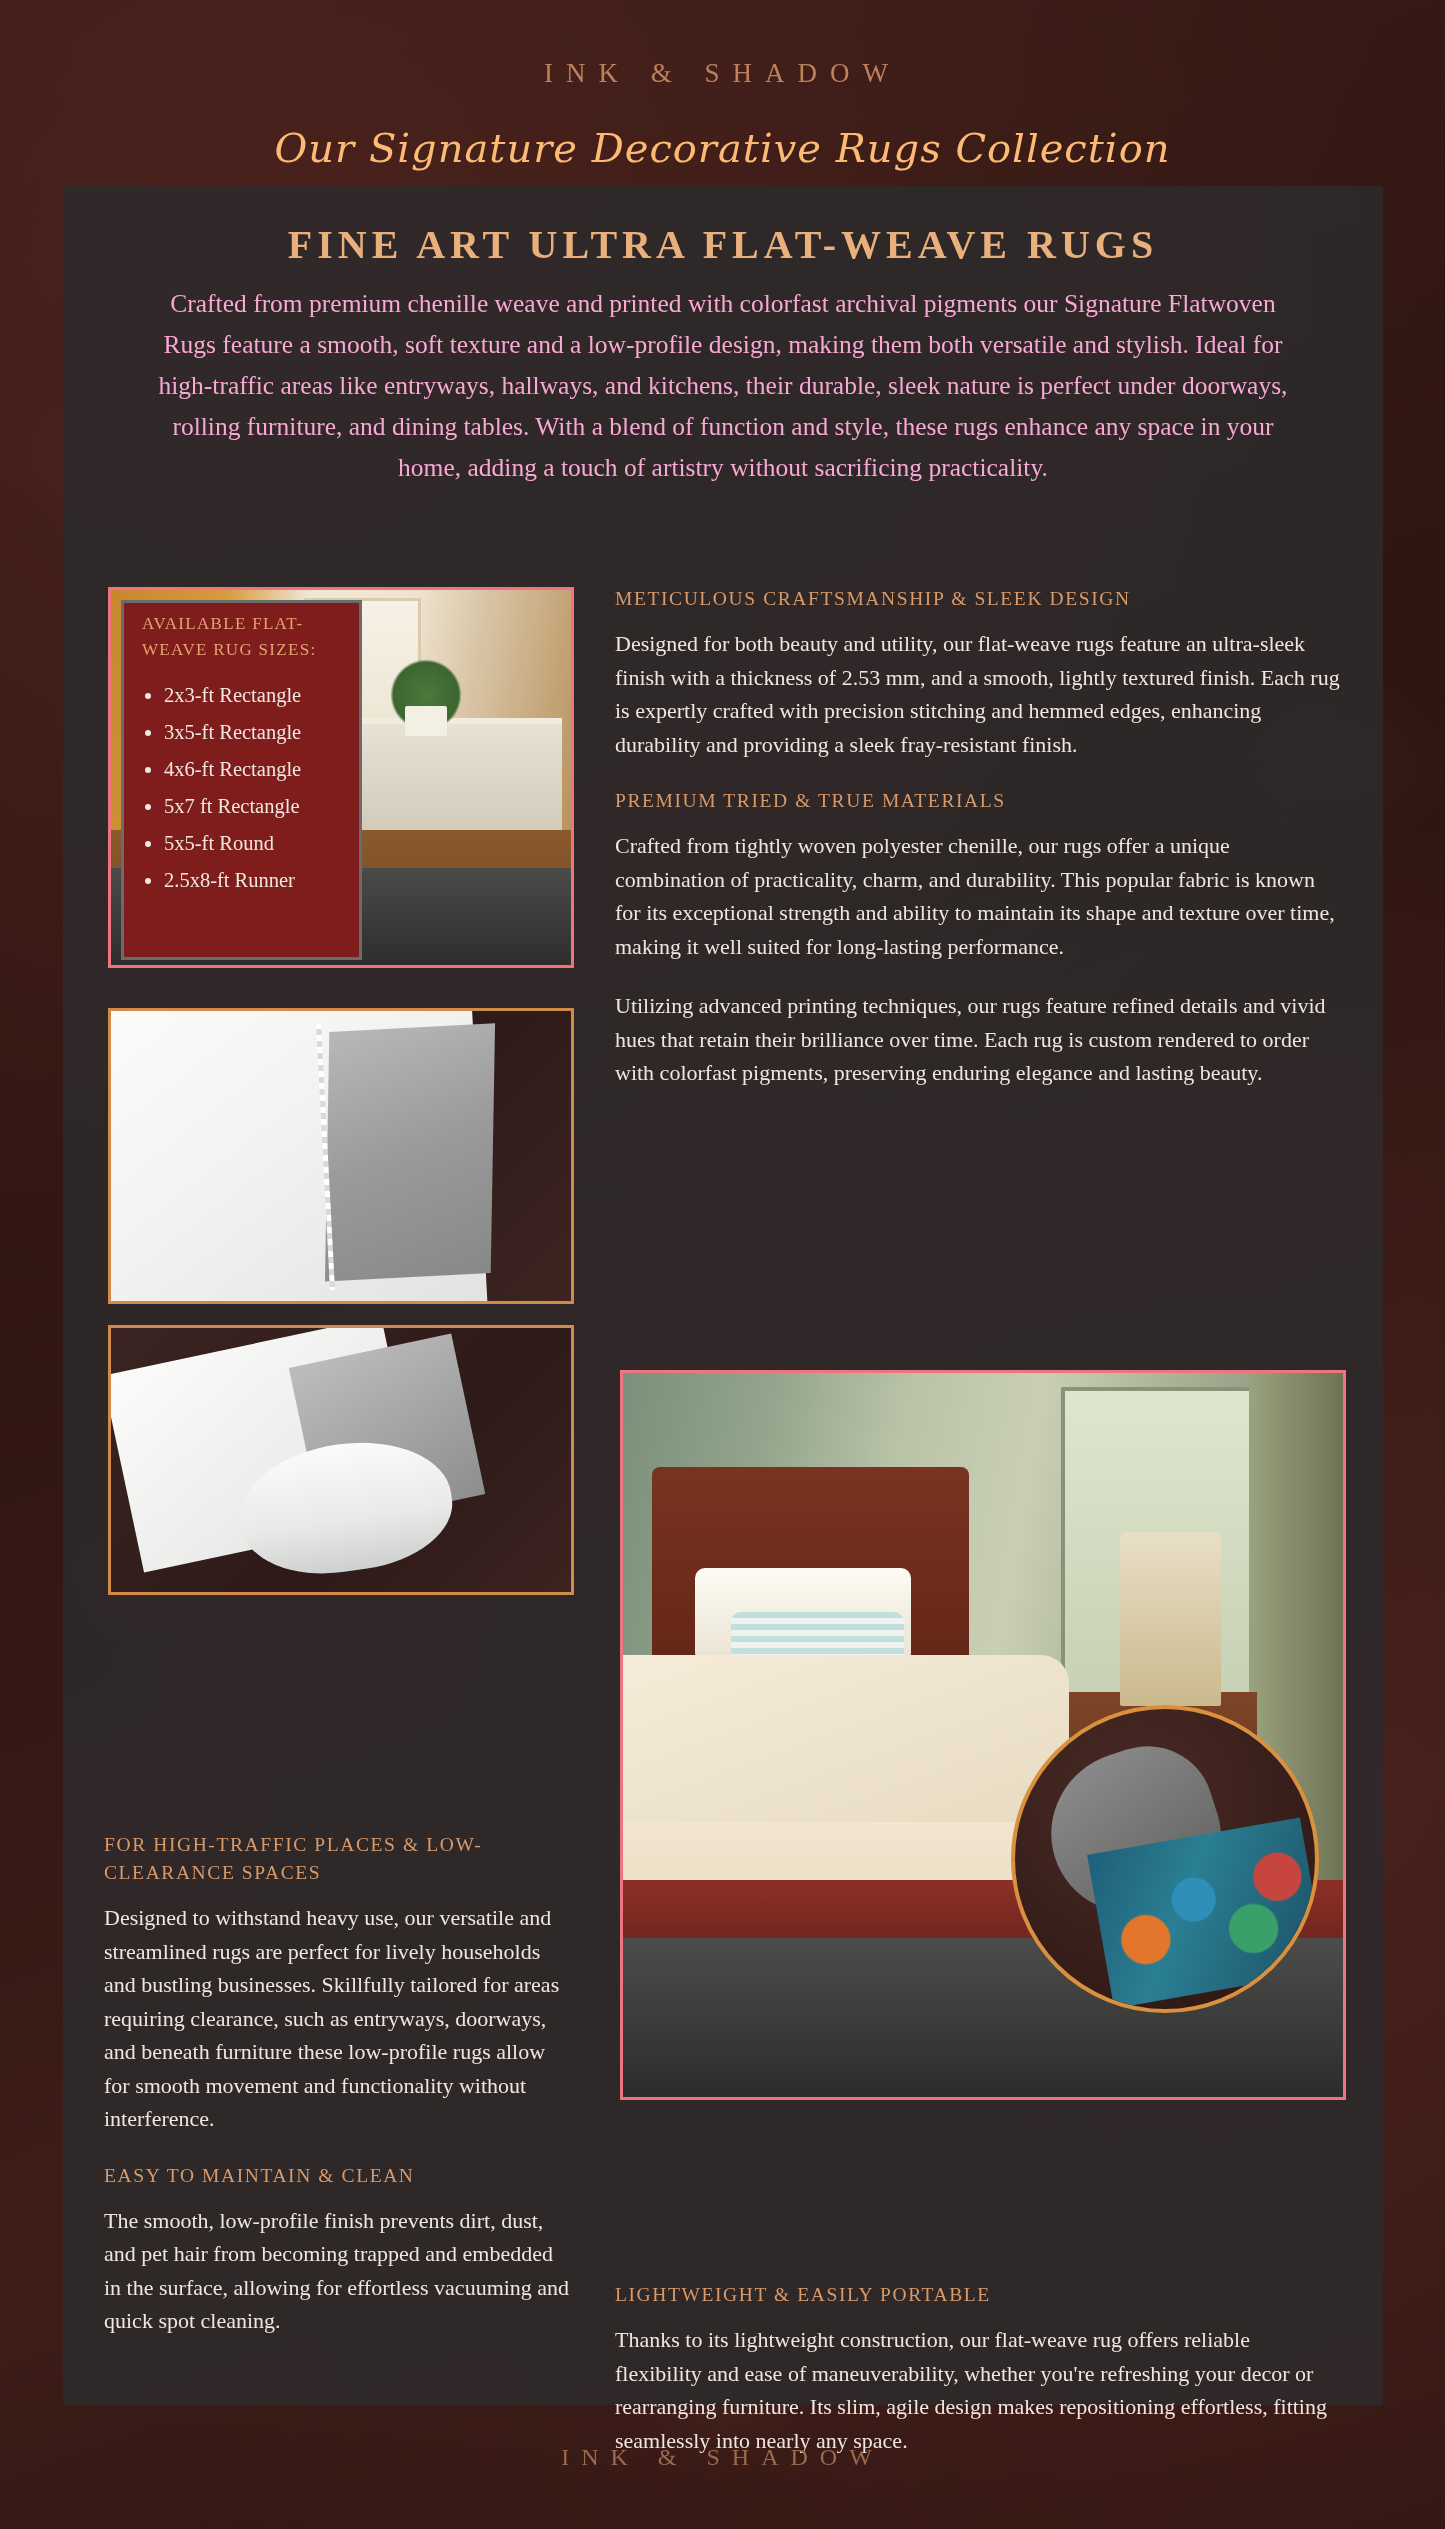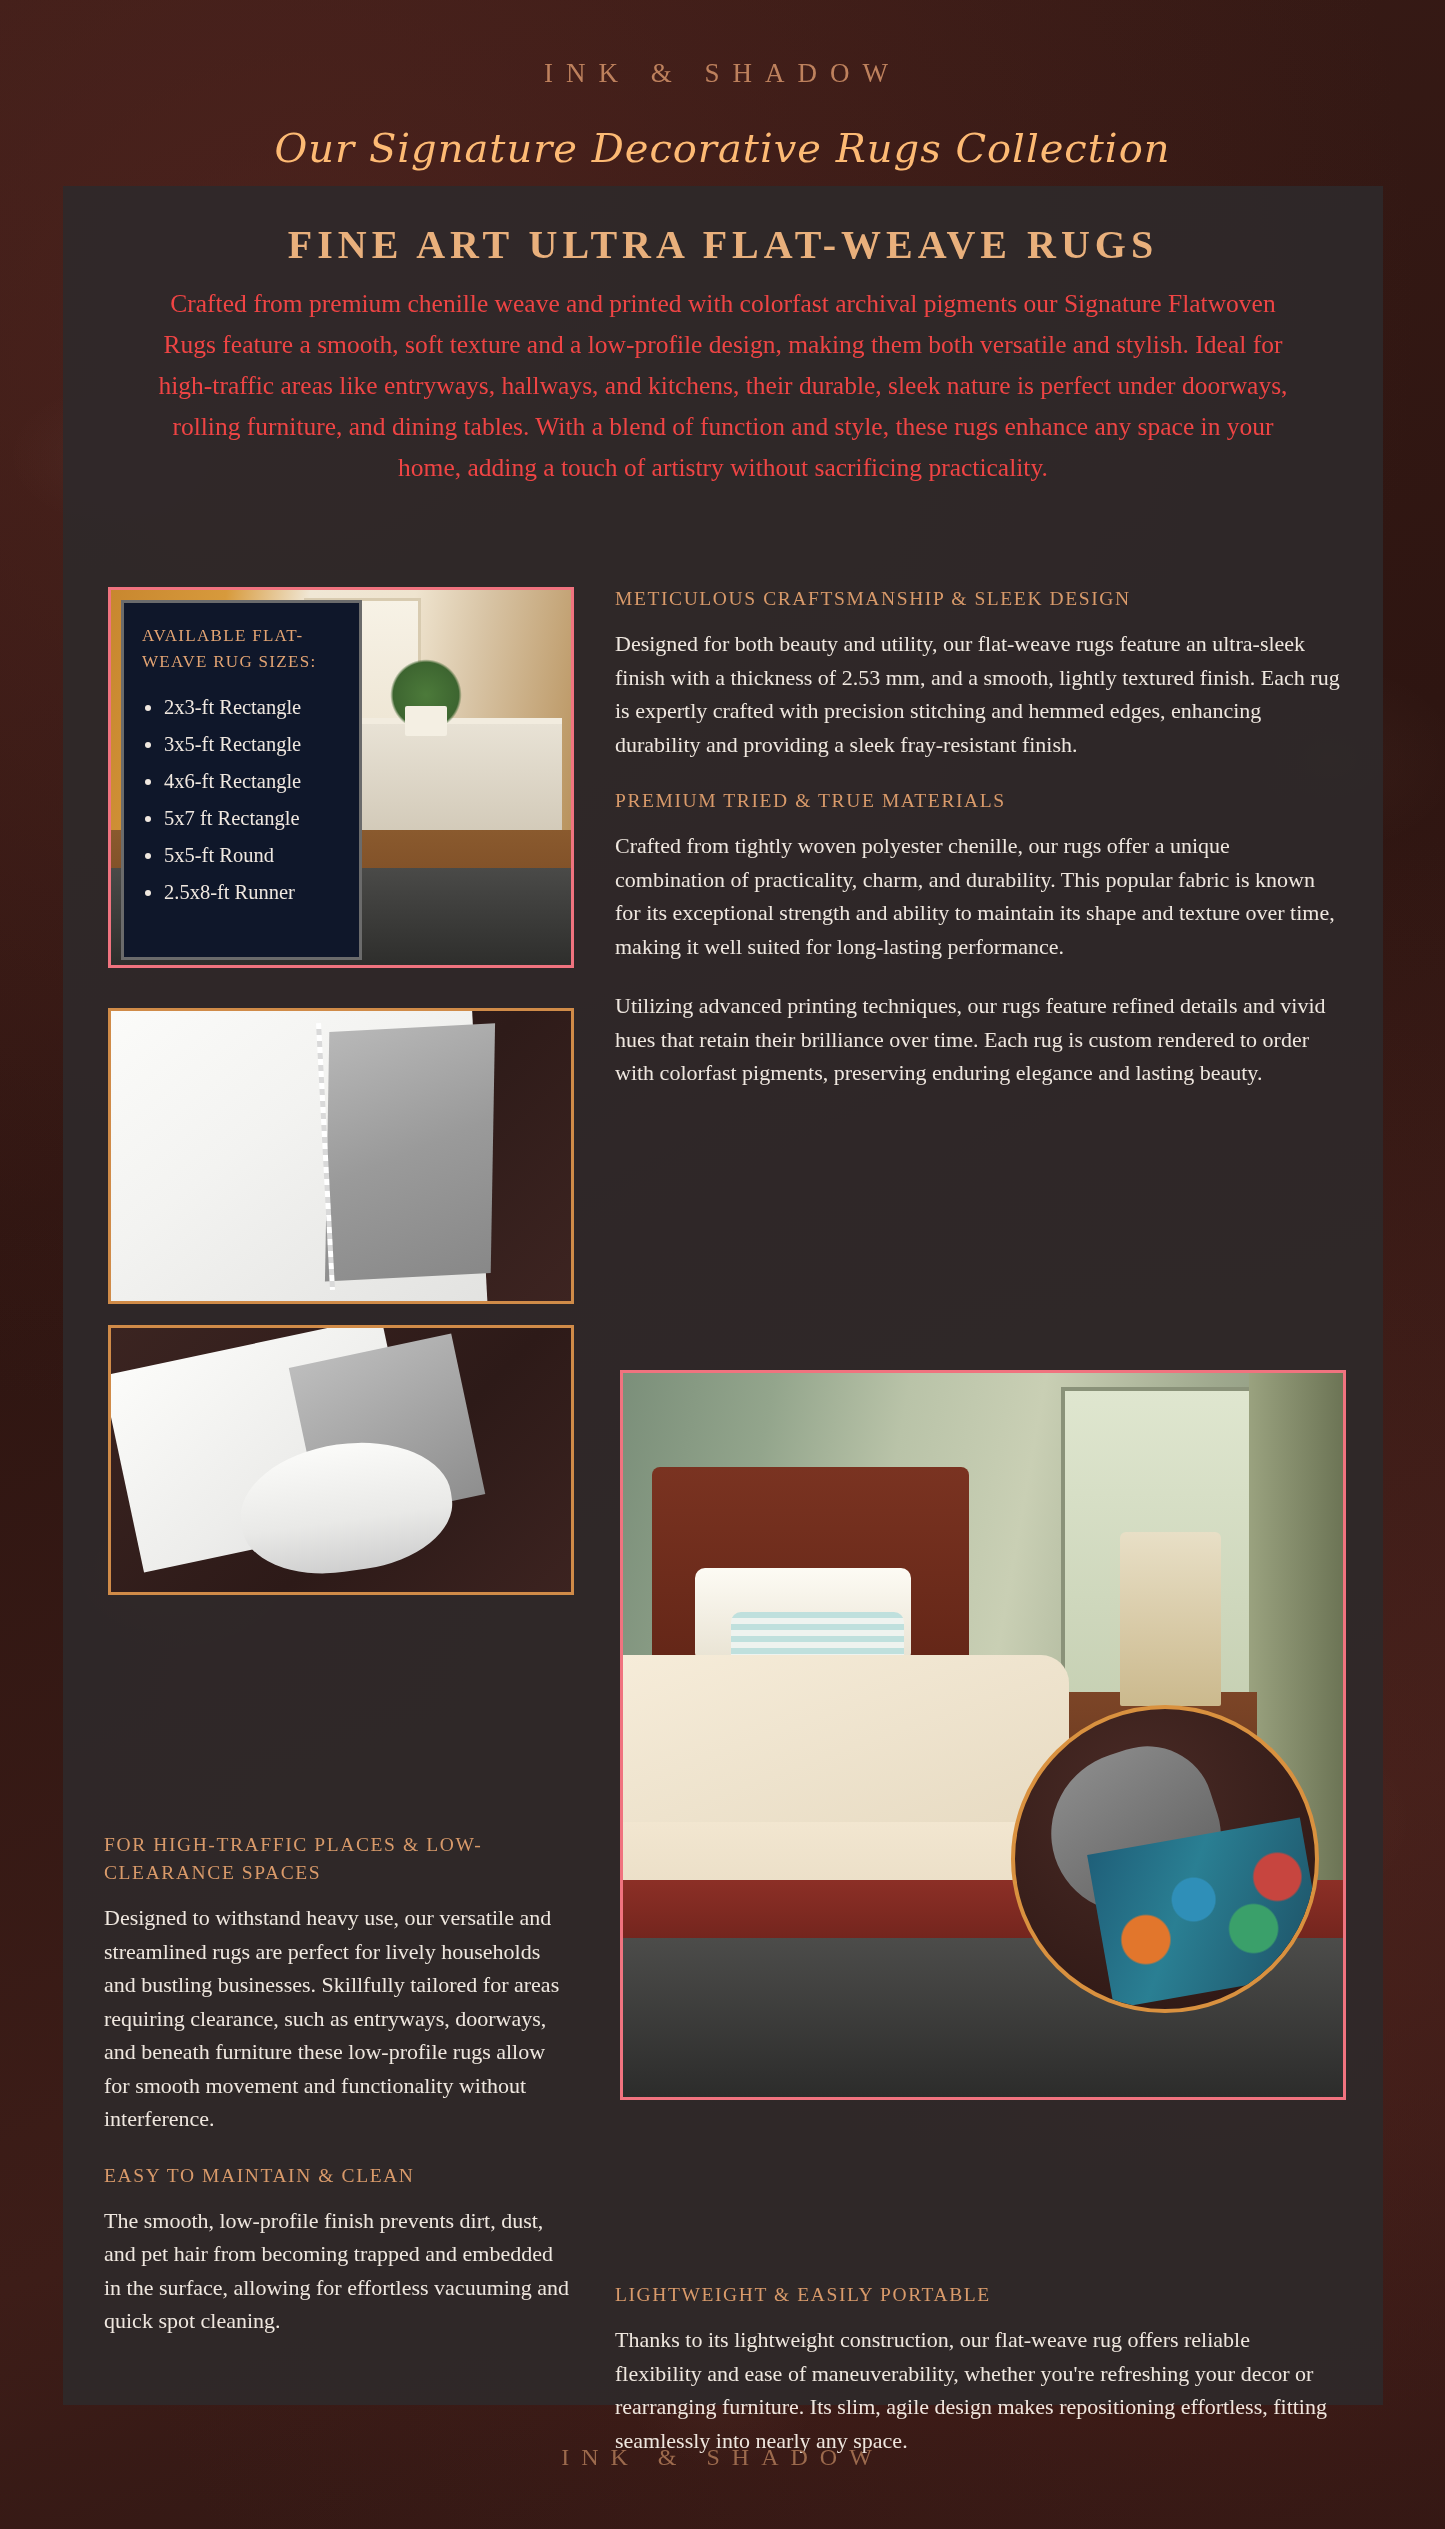--- a/index.html
+++ b/index.html
@@ -90,21 +90,21 @@
   }
 
   .intro {
     position: absolute;
     top: 97px;
     left: 92px;
     width: 1136px;
     text-align: center;
     font-size: 25.5px;
     line-height: 41px;
-    color: #ef4444;
+    color: #f9a8d4;
   }
 
   
   .left-col {
     position: absolute;
     left: 41px;
     top: 399px;
     width: 465px;
   }
   .right-col {
@@ -188,24 +188,24 @@
   .entry-photo .rug {
     position: absolute; left: 0; bottom: 0; width: 100%; height: 26%;
     background: linear-gradient(#4a4a48, #2e2e2c);
   }
   .sizes-box {
     position: absolute;
     left: 10px;
     top: 10px;
     width: 241px;
     height: 360px;
-    background: #0f172a;
+    background: #7f1d1d;
     border: 3px solid #6b6b6b;
     box-sizing: border-box;
-    padding: 20px 14px 0 18px;
+    padding: 8px 14px 0 18px;
     z-index: 2;
   }
   .sizes-title {
     font-size: 17px;
     letter-spacing: 1.3px;
     color: #e3a473;
     line-height: 26px;
     text-transform: uppercase;
   }
   .sizes-list {

